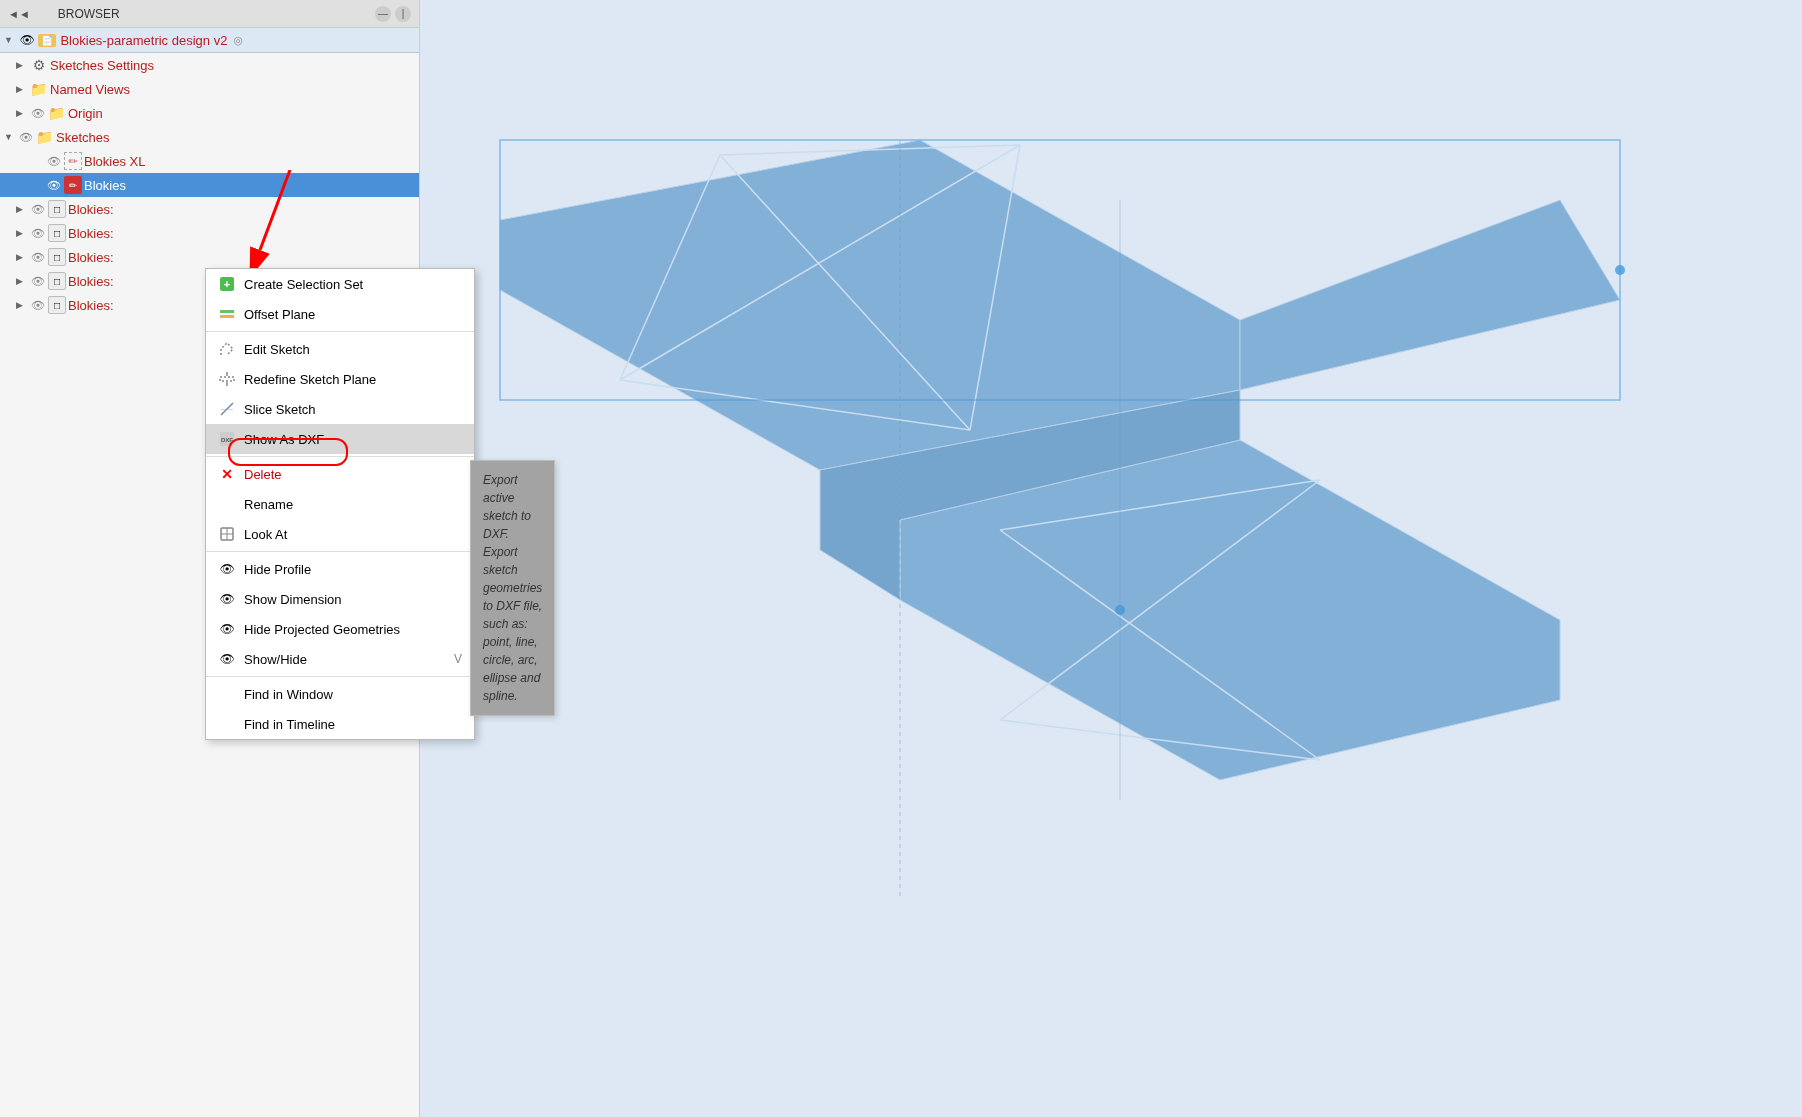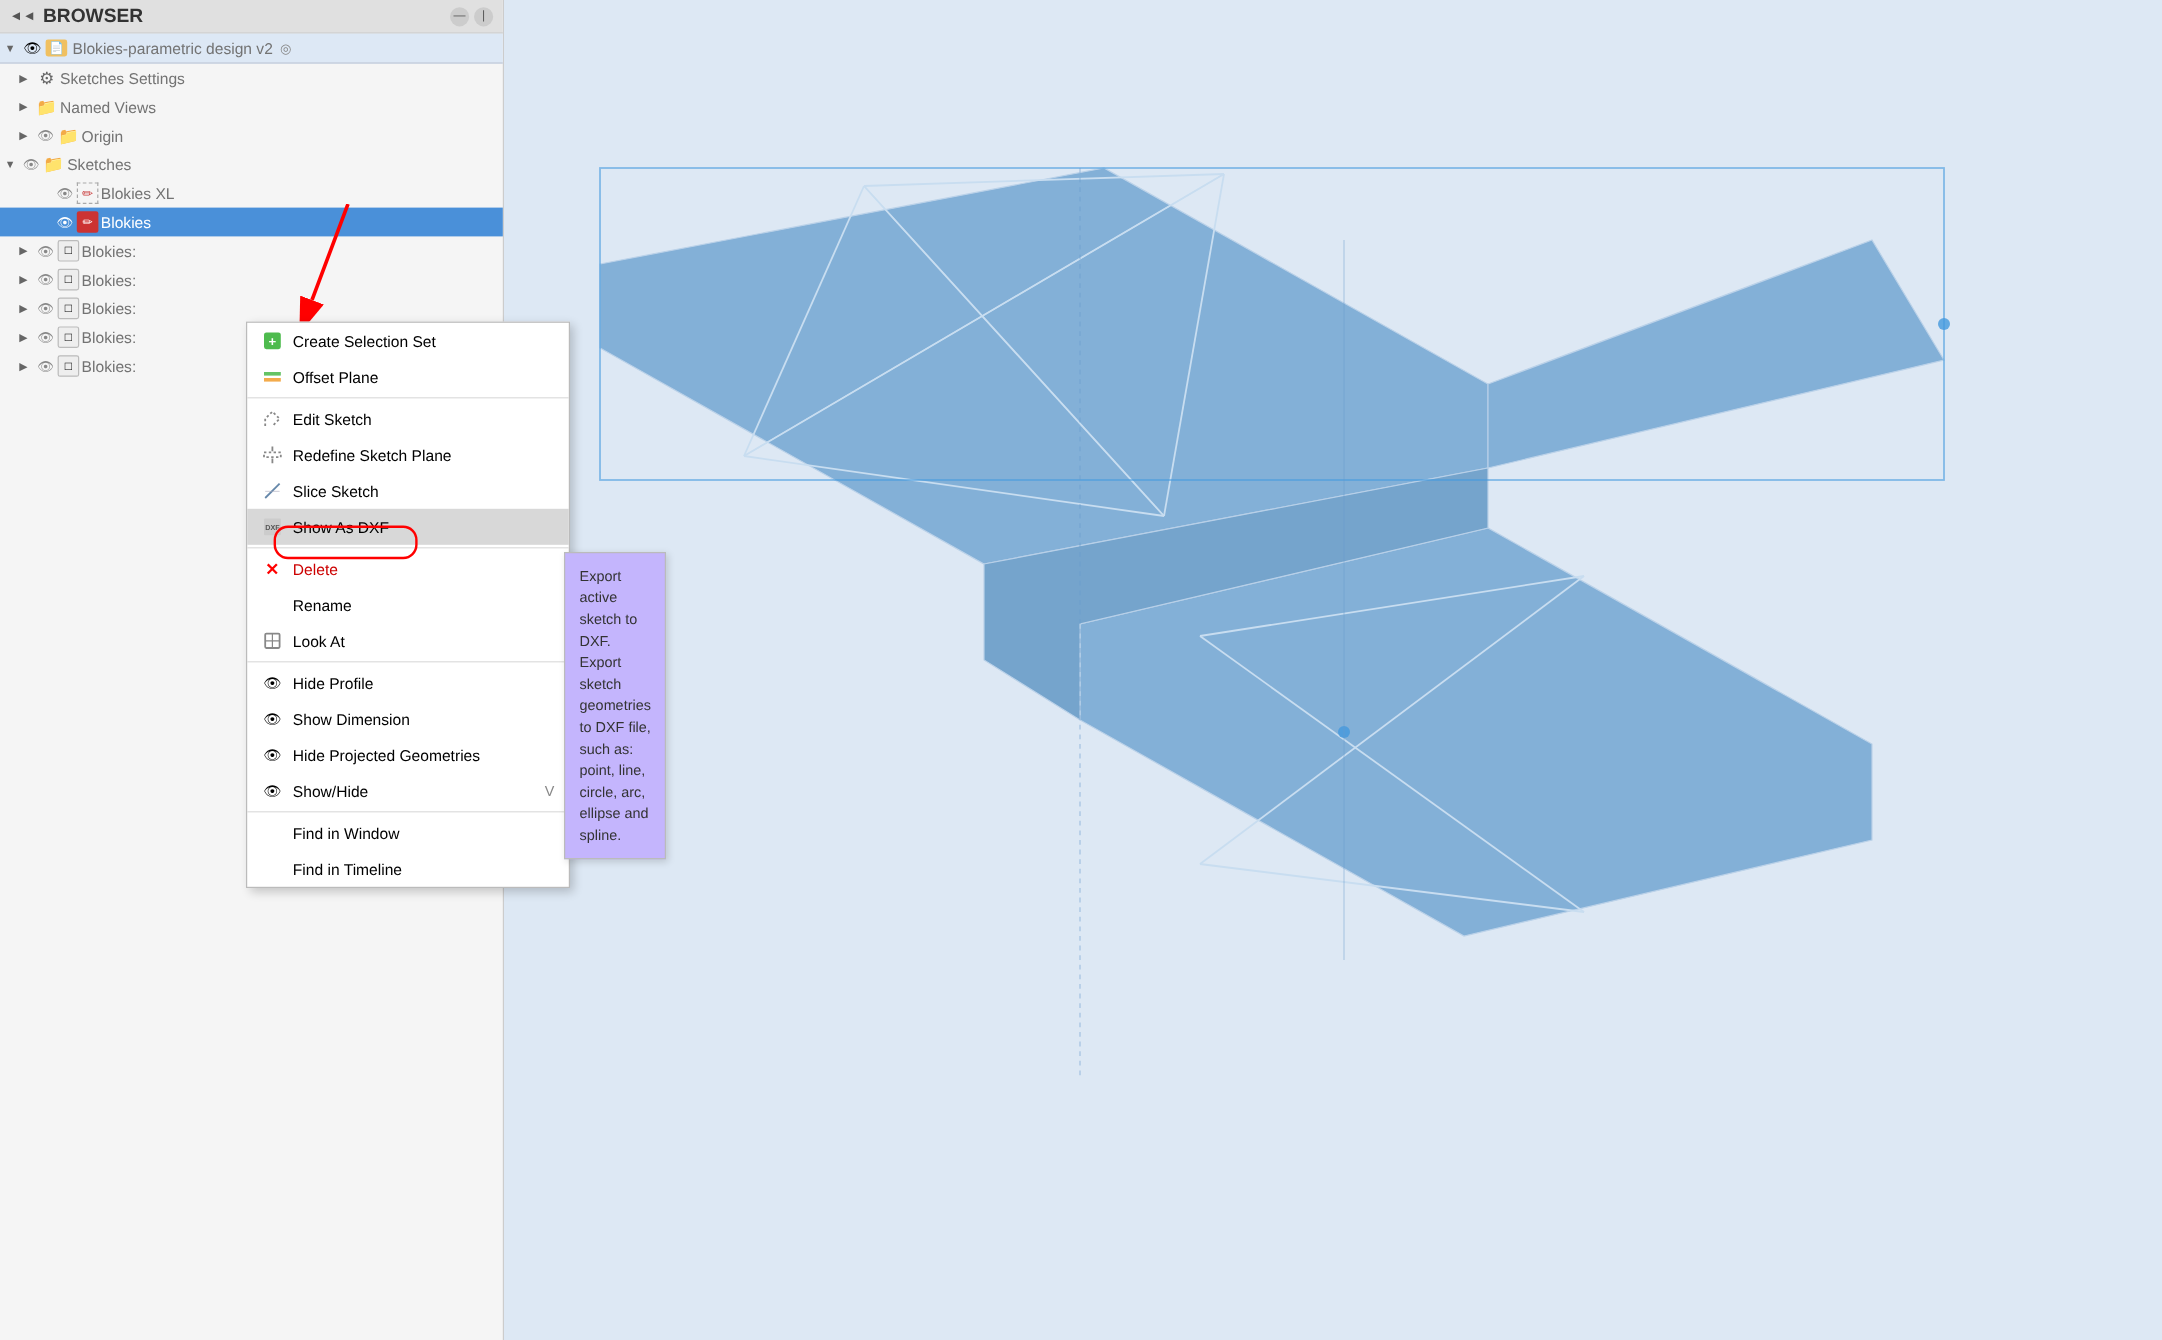--- a/index.html
+++ b/index.html
@@ -34,24 +34,25 @@
       gap: 6px;
       height: 28px;
     }
 
     .browser-header-icon {
       color: #555;
       font-size: 11px;
     }
 
     .browser-title {
-      font-size: 16px;
-      font-weight: bold;
+      font-size: 12px;
+      font-weight: normal;
       color: #333;
       flex: 1;
+      margin-left: 22px;
     }
 
     .browser-controls {
       display: flex;
       gap: 4px;
       align-items: center;
     }
 
     .browser-ctrl-btn {
       width: 16px;
@@ -94,21 +95,21 @@
       flex-shrink: 0;
       display: flex;
       align-items: center;
       justify-content: center;
       font-size: 12px;
       margin-right: 2px;
     }
 
     .tree-label {
       font-size: 13px;
-      color: #737373;
+      color: #b91c1c;
     }
 
     .tree-item.selected .tree-label {
       color: white;
       text-align: center;
     }
 
     .eye-icon {
       width: 16px;
       height: 16px;
@@ -209,29 +210,30 @@
       height: 1px;
       background: #ddd;
       margin: 2px 0;
     }
 
     
     .tooltip-box {
       position: absolute;
       left: 470px;
       top: 460px;
-      background: #c4b5fd;
+      background: #a3a3a3;
       border: 1px solid #bbb;
       box-shadow: 2px 2px 6px rgba(0,0,0,0.15);
       padding: 10px 12px;
       max-width: 260px;
       font-size: 12px;
       line-height: 1.5;
       color: #333;
       z-index: 200;
+      font-style: italic;
     }
 
     
     .red-arrow {
       position: absolute;
       left: 230px;
       top: 170px;
       pointer-events: none;
       z-index: 50;
     }

